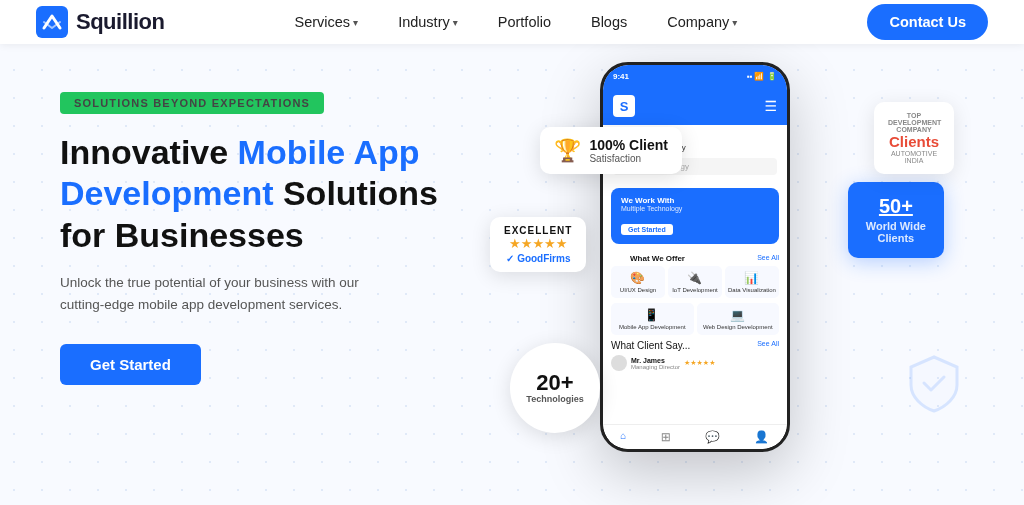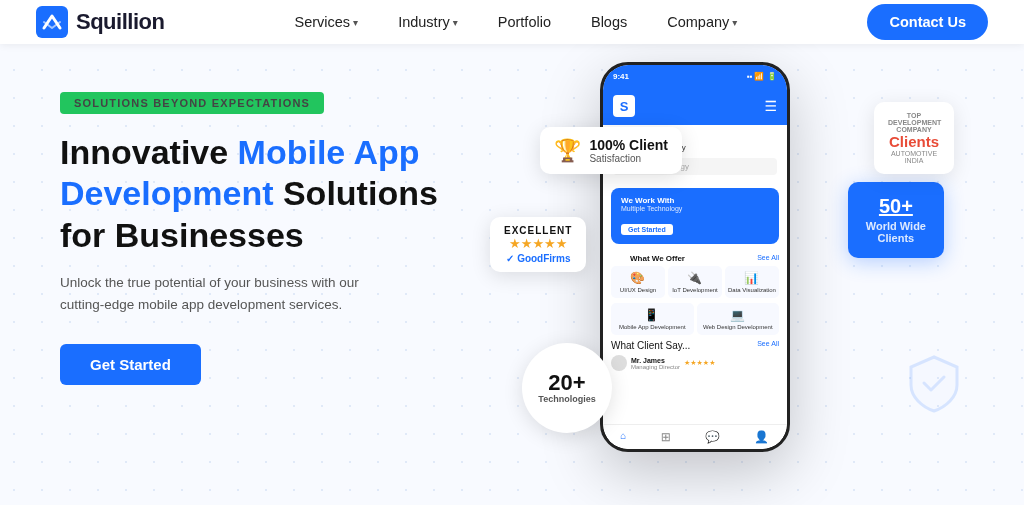--- a/index.html
+++ b/index.html
@@ -299,21 +299,21 @@
       text-align: center;
       z-index: 5;
       box-shadow: 0 4px 20px rgba(26,110,255,0.3);
     }
     .badge-clients .number { font-size: 32px; font-weight: 800; color: #fff; line-height: 1; }
     .badge-clients .plus { font-size: 20px; text-decoration: underline; }
     .badge-clients .label { font-size: 11px; color: #dce9ff; font-weight: 600; margin-top: 4px; }
 
     .badge-technologies {
       position: absolute;
-      left: 42px;
+      left: 30px;
       bottom: 60px;
       background: #fff;
       border-radius: 50%;
       width: 90px;
       height: 90px;
       display: flex;
       flex-direction: column;
       align-items: center;
       justify-content: center;
       box-shadow: 0 4px 20px rgba(0,0,0,0.12);

